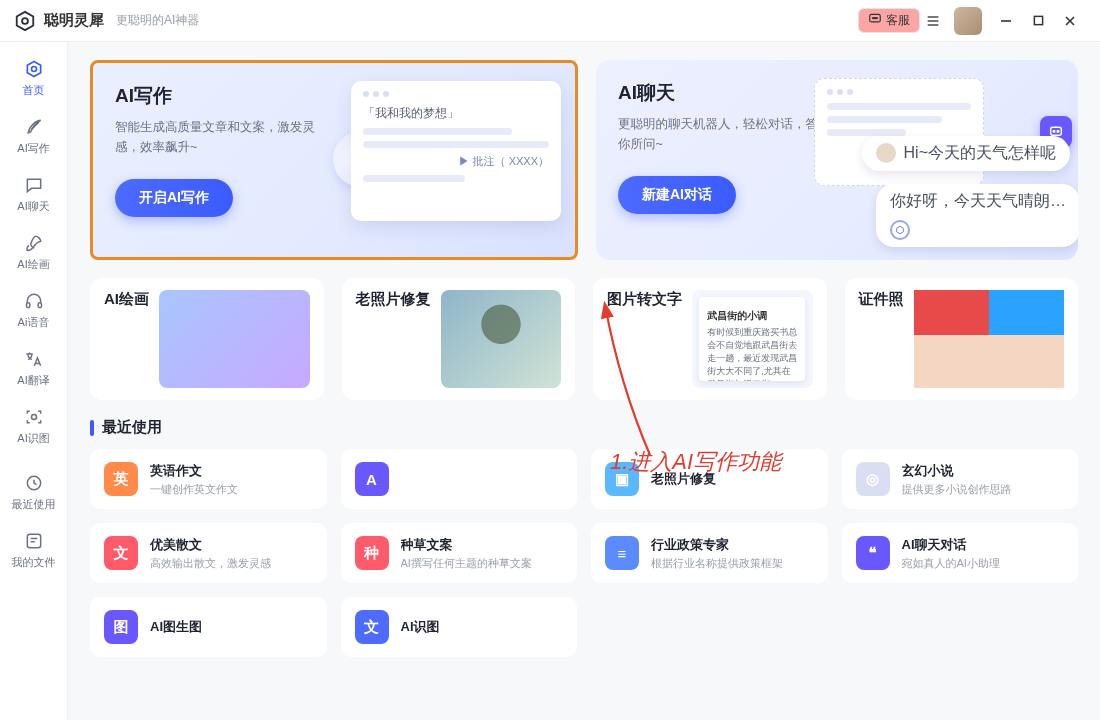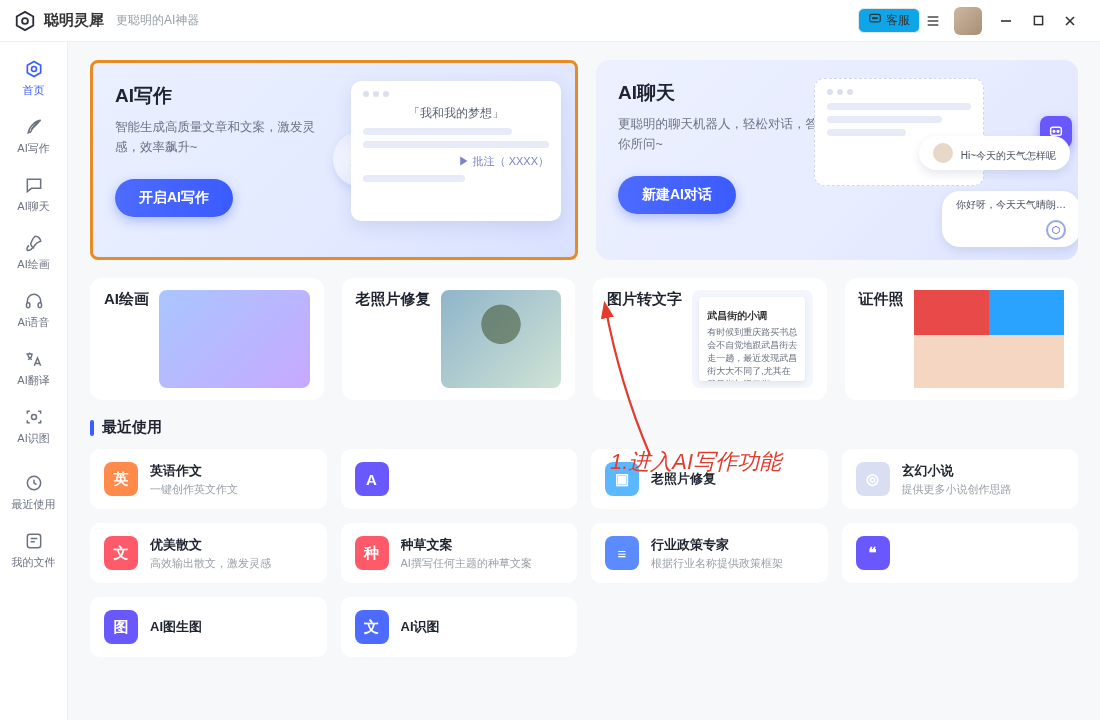--- a/index.html
+++ b/index.html
@@ -4,21 +4,21 @@
 <style>
   * { box-sizing: border-box; margin: 0; padding: 0; }
   body { font-family: "Microsoft YaHei", -apple-system, sans-serif; background: #f7f8fa; width: 1100px; height: 720px; overflow: hidden; font-size: 13px; color: #333; }
 
   
   .titlebar { height: 42px; background: #fff; display: flex; align-items: center; padding: 0 14px; border-bottom: 1px solid #eee; }
   .logo { width: 22px; height: 22px; display:flex; align-items:center; justify-content:center; }
   .app-name { font-weight: 700; font-size: 15px; margin-left: 8px; }
   .app-tagline { color: #9aa0a8; font-size: 12px; margin-left: 12px; }
   .tb-spacer { flex: 1; }
-  .tb-btn { display: flex; align-items: center; gap: 4px; border: 1px solid #e2e4e8; border-radius: 6px; padding: 3px 9px; cursor: pointer; background: #0ea5e9; font-size: 12px; }
+  .tb-btn { display: flex; align-items: center; gap: 4px; border: 1px solid #e2e4e8; border-radius: 6px; padding: 3px 9px; cursor: pointer; background: #fca5a5; font-size: 12px; }
   .tb-icon { width: 26px; height: 26px; display: flex; align-items: center; justify-content: center; cursor: pointer; color: #555; border-radius: 4px; }
   .avatar { width: 28px; height: 28px; border-radius: 6px; background: linear-gradient(135deg,#cdb8a0,#a88e73); margin: 0 8px; }
   .win-btn { width: 32px; height: 30px; display:flex; align-items:center; justify-content:center; cursor:pointer; font-size:14px; color:#333; }
 
   
   .shell { display: flex; height: calc(720px - 42px); }
 
   
   .sidebar { width: 68px; background: #fff; display: flex; flex-direction: column; align-items: center; padding-top: 8px; gap: 2px; border-right: 1px solid #f0f0f0; }
   .side-item { width: 56px; display: flex; flex-direction: column; align-items: center; gap: 3px; padding: 8px 0; border-radius: 8px; cursor: pointer; color: #6b7280; }
@@ -38,29 +38,29 @@
   .hero-title { font-size: 19px; font-weight: 700; color: #1f2430; }
   .hero-desc  { font-size: 12.5px; color: #6b7280; margin-top: 8px; line-height: 1.6; max-width: 210px; }
   .hero-btn   { margin-top: 22px; display:inline-flex; align-items:center; justify-content:center; height: 38px; padding: 0 24px; border-radius: 20px; background: linear-gradient(90deg,#4d6bff,#3b5bfd); color:#fff; font-weight:700; font-size:14px; cursor:pointer; box-shadow: 0 4px 12px rgba(59,91,253,.35); }
   .hero-illus { position:absolute; right: 14px; top: 18px; width: 220px; height: 160px; }
   .illus-window { position:absolute; top:0; right:0; width: 210px; height: 140px; background:#fff; border-radius:10px; box-shadow: 0 6px 18px rgba(50,60,120,.12); padding:10px 12px; }
   .dots { display:flex; gap:4px; margin-bottom:8px; }
   .dots span{ width:6px;height:6px;border-radius:50%;background:#dce0ee;}
   .illus-line { height:7px; background:#e7ebf7; border-radius:4px; margin:6px 0; }
   .illus-line.short{width:55%;}
   .illus-line.med{width:80%;}
-  .illus-caption { text-align:center; font-size:12px; color:#5a6170; margin:2px 0 6px; }
+  .illus-caption { text-align:left; font-size:12px; color:#5a6170; margin:2px 0 6px; }
   .illus-note { font-size:11px; color:#7a82c8; text-align:right; }
   .status-pill { position:absolute; bottom:0; left:26px; width:170px; height:30px; background:#fff; border-radius:16px; display:flex; align-items:center; justify-content:center; gap:8px; font-size:12.5px; color:#5a6170; box-shadow:0 4px 10px rgba(50,60,120,.12); }
   .status-pill .mini-logo{ width:18px;height:18px;border-radius:50%; border:2px solid #9aa7e6; display:flex;align-items:center;justify-content:center; font-size:9px; color:#6b79d8;}
   .ai-badge{position:absolute; left:-8px; top:50px; width:56px;height:56px; border-radius:50%; background:radial-gradient(circle,#fff,#e6ecff); display:flex;align-items:center;justify-content:center; font-weight:800; font-style:italic; font-size:20px; color:#6a7ff5; box-shadow:0 4px 10px rgba(90,110,220,.18);}
 
   .chat-illus { position:absolute; right:14px; top:18px; width:250px; height:165px; }
   .chat-window{ position:absolute; top:0; left:0; width:170px; height:108px; background:#fff; border:1.5px dashed #cfd6f5; border-radius:10px; padding:10px 12px;}
-  .chat-bubble{ position:absolute; background:#fff; border-radius:18px; padding:7px 14px; font-size:10px; color:#4a5160; box-shadow:0 4px 10px rgba(50,60,120,.12); display:flex; align-items:flex-end; gap:8px;}
+  .chat-bubble{ position:absolute; background:#fff; border-radius:18px; padding:7px 14px; font-size:16px; color:#4a5160; box-shadow:0 4px 10px rgba(50,60,120,.12); display:flex; align-items:flex-start; gap:8px;}
   .chat-bubble.b1{ top:58px; right:-6px; }
   .chat-bubble.b2{ bottom:-4px; right:-16px;flex-direction:column; }
   .bubble-av{ width:20px;height:20px;border-radius:50%;background:#e8d8c8;}
   .float-icon{ position:absolute; top:38px; right:-8px; width:32px;height:32px;border-radius:8px; background:#6a58ff; display:flex;align-items:center;justify-content:center; color:#fff; box-shadow:0 4px 10px rgba(90,70,220,.4);}
   .mini-logo2{ width:20px;height:20px;border-radius:50%; border:2px solid #9aa7e6; display:flex;align-items:center;justify-content:center;}
 
   
   .tiles { display:flex; gap:18px; margin-top:18px; }
   .tile { flex:1; background:#fff; border-radius:12px; height:122px; padding:12px 14px; display:flex; align-items:flex-start; gap:10px; cursor:pointer; position:relative; overflow:hidden;}
   .tile-title{ font-size:15px; font-weight:700; color:#1f2430; }
@@ -362,20 +362,24 @@
         </div>
         <div class="rcard">
     <div class="ricon" style="background:#5b8bff">≡</div>
     <div class="rbody">
       <div class="rtitle">行业政策专家</div>
       <div class="rsub">根据行业名称提供政策框架</div>
     </div>
         </div>
         <div class="rcard">
     <div class="ricon" style="background:#6a58ff">❝</div>
+    <div class="rbody">
+      <div class="rtitle">AI聊天对话</div>
+      <div class="rsub">宛如真人的AI小助理</div>
+    </div>
         </div>
         <div class="rcard">
     <div class="ricon" style="background:#6a58ff">图</div>
     <div class="rbody">
       <div class="rtitle">AI图生图</div>
 
     </div>
         </div>
         <div class="rcard">
     <div class="ricon" style="background:#4d6bff">文</div>

